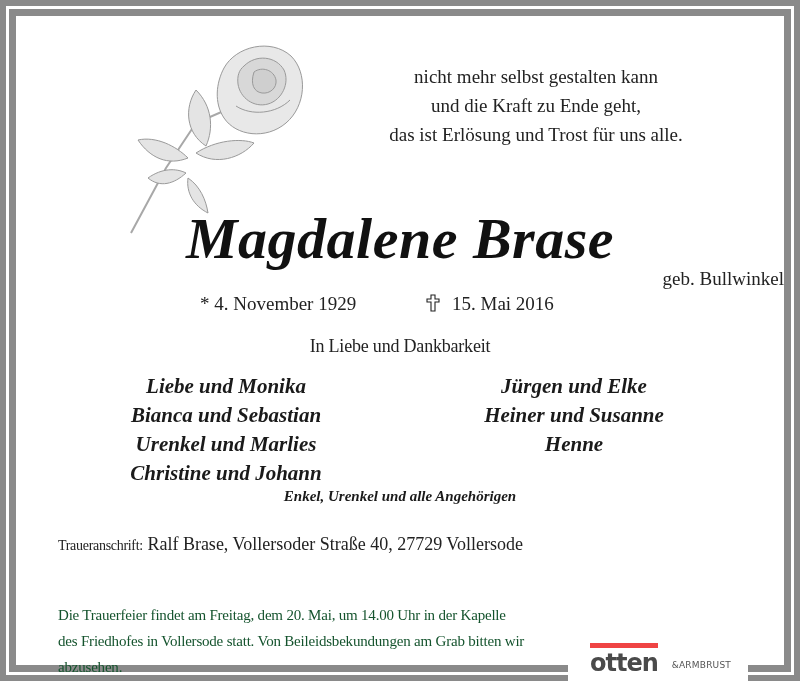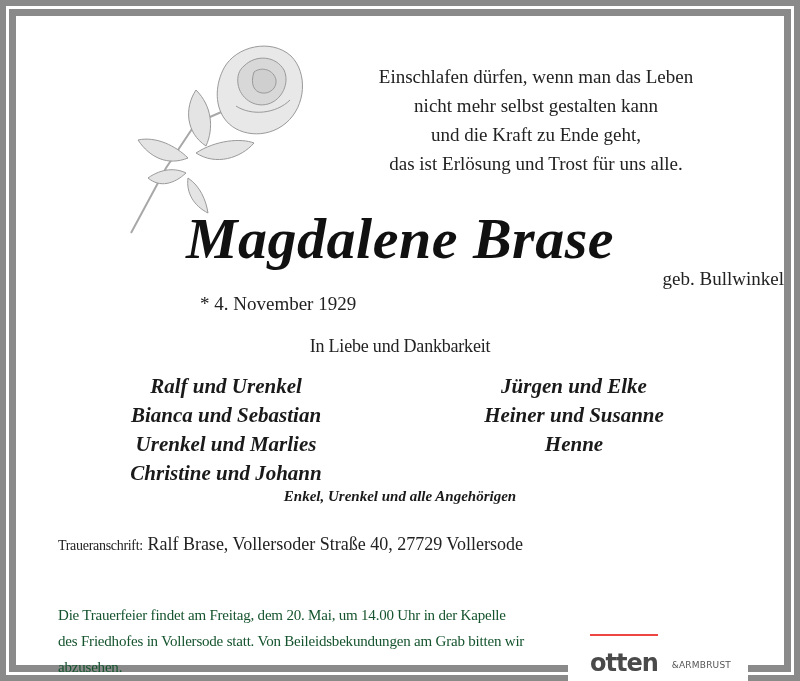--- a/index.html
+++ b/index.html
@@ -73,21 +73,21 @@
     .service div { white-space: nowrap; }
     .logo-mask {
       position: absolute; left: 568px; top: 648px; width: 180px; height: 33px; background: #ffffff;
     }
     .logo {
       position: absolute; left: 590px; top: 650px; height: 24px; display: flex; align-items: flex-end;
     }
     .logo-main {
       font-family: "DejaVu Sans", sans-serif; font-weight: bold; font-size: 24px;
       color: #4a4a4a; letter-spacing: -1px; line-height: 22px;
-      border-top: 2px solid #ef4444; padding-top: 16px;
+      border-top: 5px solid #ef4444; padding-top: 4px;
     }
     .logo-sub {
       font-family: "DejaVu Sans", sans-serif; font-size: 9px; color: #555;
       margin-left: 14px; margin-bottom: 4px; letter-spacing: 0.2px;
     }
   </style>
 </head>
 <body>
 
 <div class="frame-outer"></div>
@@ -108,35 +108,39 @@
       <path d="M112 150 C124 158 130 172 132 185 C118 178 110 165 112 150 Z"></path>
 
       <path d="M148 40 C160 18 195 10 215 28 C232 45 230 78 210 95 C190 112 160 108 148 90 C138 75 140 55 148 40 Z" fill="#e8e8e8"></path>
       <path d="M168 38 C180 26 200 28 208 42 C214 55 206 72 192 76 C178 80 164 70 162 56 C161 48 163 42 168 38 Z" fill="#d8d8d8"></path>
       <path d="M178 44 C186 38 198 42 200 52 C201 60 194 66 186 65 C178 64 174 56 178 44 Z" fill="#cfcfcf"></path>
       <path d="M160 78 C175 88 200 86 214 72" fill="none"></path>
     </g>
   </svg>
 
   <div class="poem">
-    <div>Einschlafen dürfen, wenn man das Leben</div>
     <div>nicht mehr selbst gestalten kann</div>
     <div>und die Kraft zu Ende geht,</div>
     <div>das ist Erlösung und Trost für uns alle.</div>
   </div>
 
   <div class="name">Magdalene Brase</div>
   <div class="maiden">geb. Bullwinkel</div>
 
   <div class="dates born">* 4. November 1929</div>
+  <div class="dates died">
+    <svg class="cross" viewBox="0 0 14 18">
+      <path d="M5 1 H9 V5 H13 V8 H9 V17 H5 V8 H1 V5 H5 Z" fill="#ffffff" stroke="#222" stroke-width="1.1"></path>
+    </svg><span>15. Mai 2016</span>
+  </div>
 
   <div class="dedication">In Liebe und Dankbarkeit</div>
 
   <div class="family family-left">
-    <div>Ralf und Urenkel</div>
+    <div>Liebe und Monika</div>
     <div>Bianca und Sebastian</div>
     <div>Urenkel und Marlies</div>
     <div>Christine und Johann</div>
   </div>
   <div class="family family-right">
     <div>Jürgen und Elke</div>
     <div>Heiner und Susanne</div>
     <div>Henne</div>
   </div>
   <div class="family-all">Enkel, Urenkel und alle Angehörigen</div>

